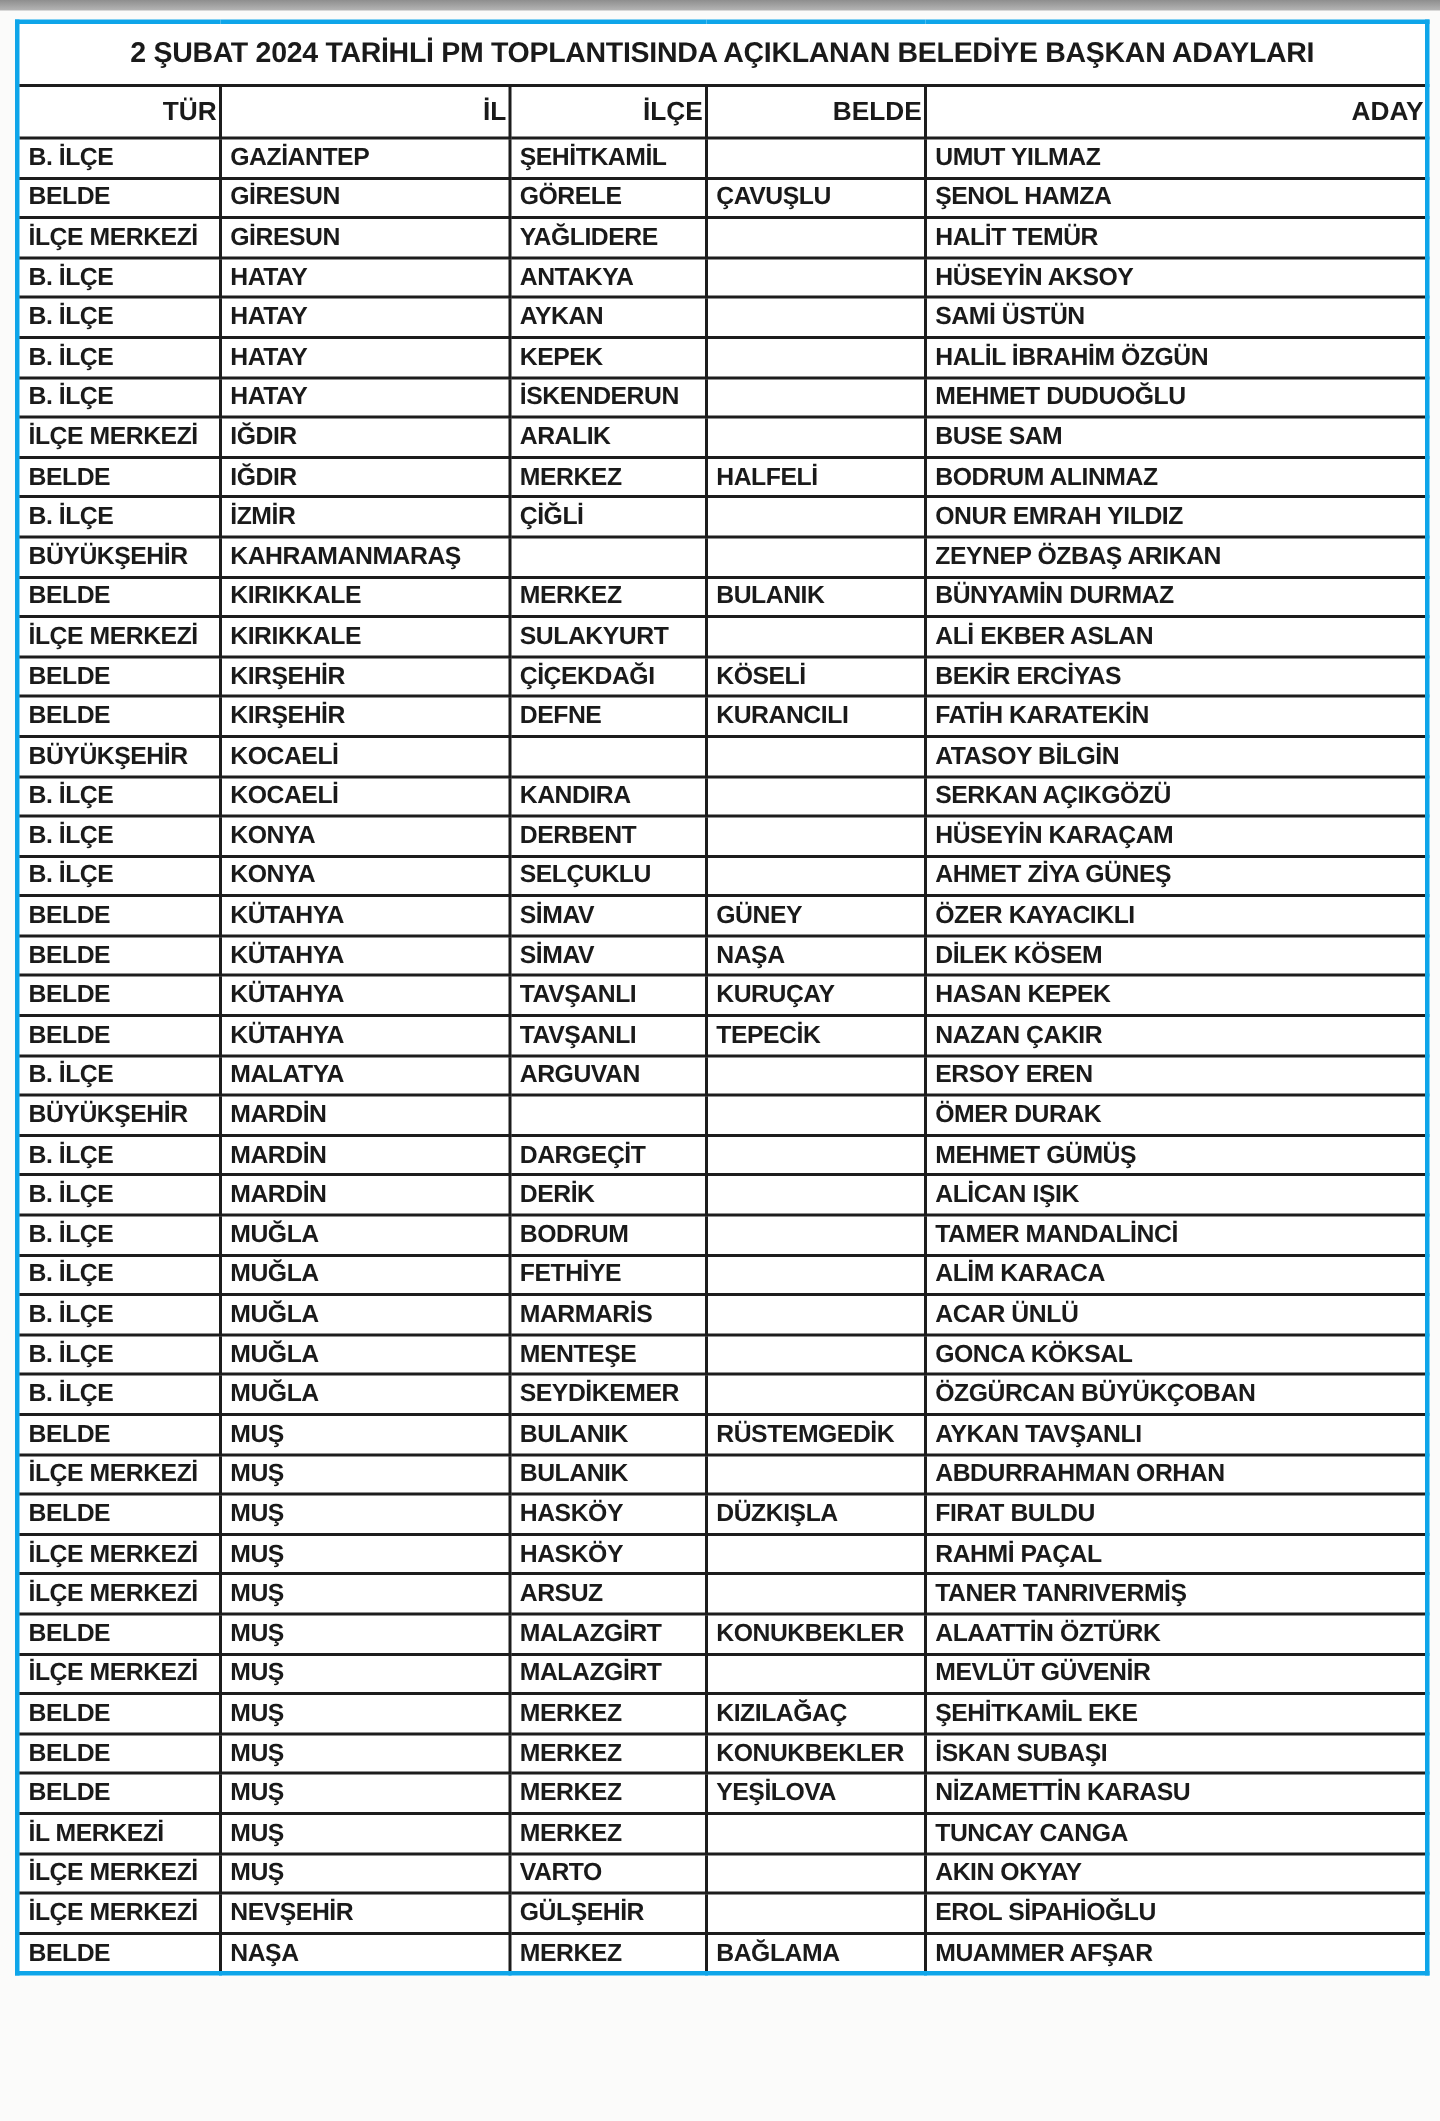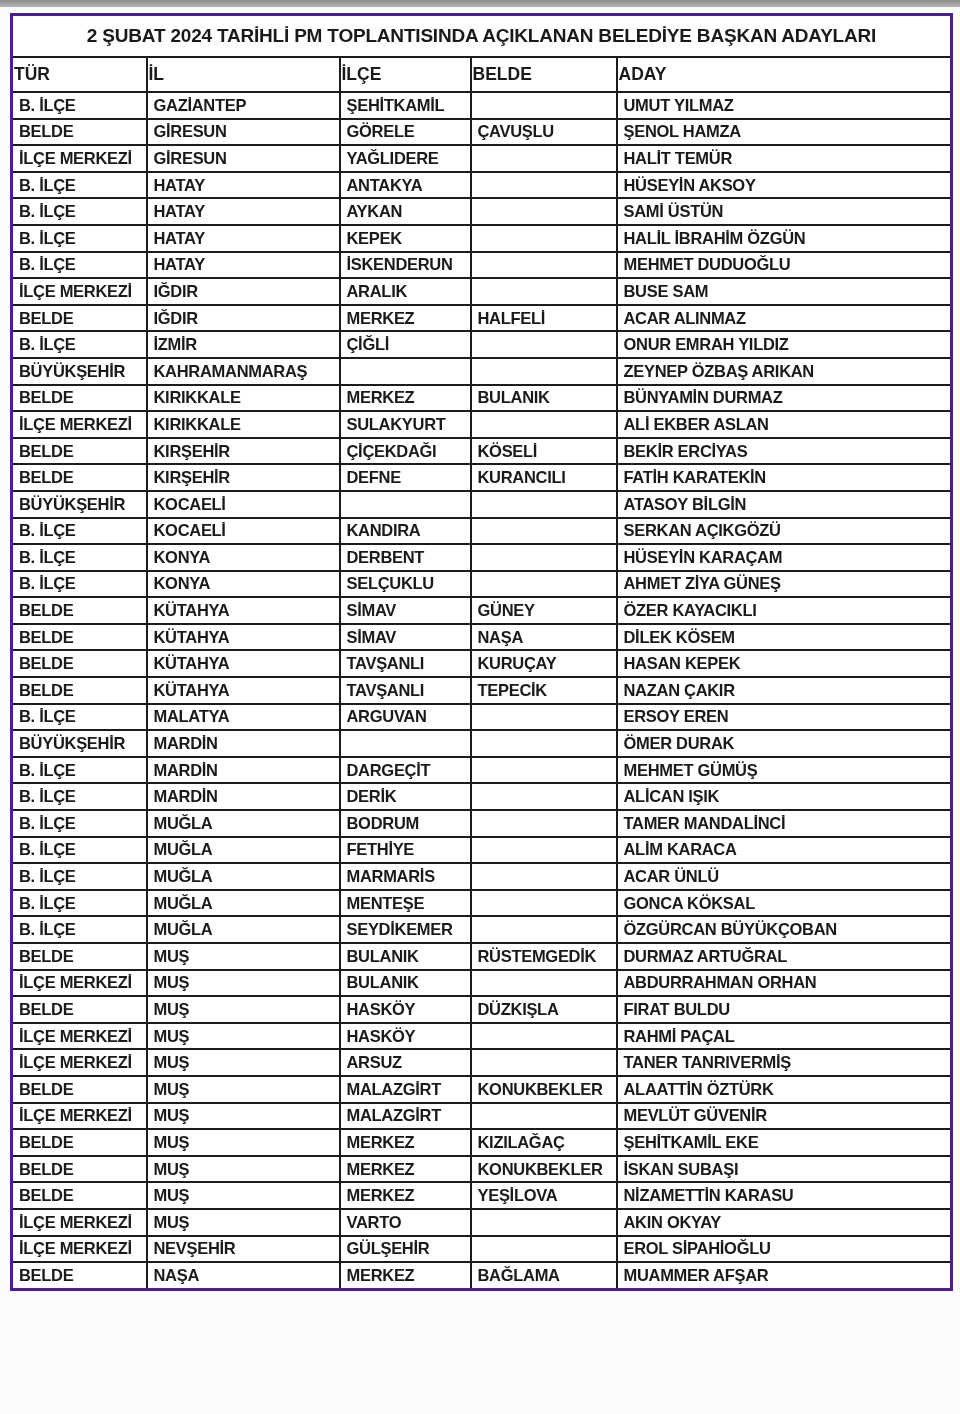--- a/index.html
+++ b/index.html
@@ -40,33 +40,33 @@
   table.doc-table col.c-belde { width: 146px; }
   table.doc-table col.c-aday  { width: 335px; }
 
   table.doc-table th,
   table.doc-table td {
     border: 2px solid #1c1c1c;
     overflow: hidden;
     white-space: nowrap;
   }
   table.doc-table {
-    border: 3px solid #4c1d95;
+    border: 3px solid #0ea5e9;
   }
   .title-cell {
     height: 38px;
     text-align: center;
     vertical-align: middle;
     font-size: 19px;
     font-weight: bold;
     letter-spacing: -0.2px;
   }
   thead th.col-head {
     height: 31px;
-    text-align: left;
+    text-align: right;
     vertical-align: middle;
     font-size: 17.5px;
     font-weight: bold;
   }
   tbody td {
     height: 24.6px;
     padding: 0 0 0 6px;
     font-size: 16.5px;
     font-weight: bold;
     letter-spacing: -0.3px;
@@ -157,21 +157,21 @@
           <td>IĞDIR</td>
           <td>ARALIK</td>
           <td></td>
           <td>BUSE SAM</td>
         </tr>
         <tr>
           <td>BELDE</td>
           <td>IĞDIR</td>
           <td>MERKEZ</td>
           <td>HALFELİ</td>
-          <td>ACAR ALINMAZ</td>
+          <td>BODRUM ALINMAZ</td>
         </tr>
         <tr>
           <td>B. İLÇE</td>
           <td>İZMİR</td>
           <td>ÇİĞLİ</td>
           <td></td>
           <td>ONUR EMRAH YILDIZ</td>
         </tr>
         <tr>
           <td>BÜYÜKŞEHİR</td>
@@ -325,21 +325,21 @@
           <td>MUĞLA</td>
           <td>SEYDİKEMER</td>
           <td></td>
           <td>ÖZGÜRCAN BÜYÜKÇOBAN</td>
         </tr>
         <tr>
           <td>BELDE</td>
           <td>MUŞ</td>
           <td>BULANIK</td>
           <td>RÜSTEMGEDİK</td>
-          <td>DURMAZ ARTUĞRAL</td>
+          <td>AYKAN TAVŞANLI</td>
         </tr>
         <tr>
           <td>İLÇE MERKEZİ</td>
           <td>MUŞ</td>
           <td>BULANIK</td>
           <td></td>
           <td>ABDURRAHMAN ORHAN</td>
         </tr>
         <tr>
           <td>BELDE</td>
@@ -391,20 +391,27 @@
           <td>İSKAN SUBAŞI</td>
         </tr>
         <tr>
           <td>BELDE</td>
           <td>MUŞ</td>
           <td>MERKEZ</td>
           <td>YEŞİLOVA</td>
           <td>NİZAMETTİN KARASU</td>
         </tr>
         <tr>
+          <td>İL MERKEZİ</td>
+          <td>MUŞ</td>
+          <td>MERKEZ</td>
+          <td></td>
+          <td>TUNCAY CANGA</td>
+        </tr>
+        <tr>
           <td>İLÇE MERKEZİ</td>
           <td>MUŞ</td>
           <td>VARTO</td>
           <td></td>
           <td>AKIN OKYAY</td>
         </tr>
         <tr>
           <td>İLÇE MERKEZİ</td>
           <td>NEVŞEHİR</td>
           <td>GÜLŞEHİR</td>

